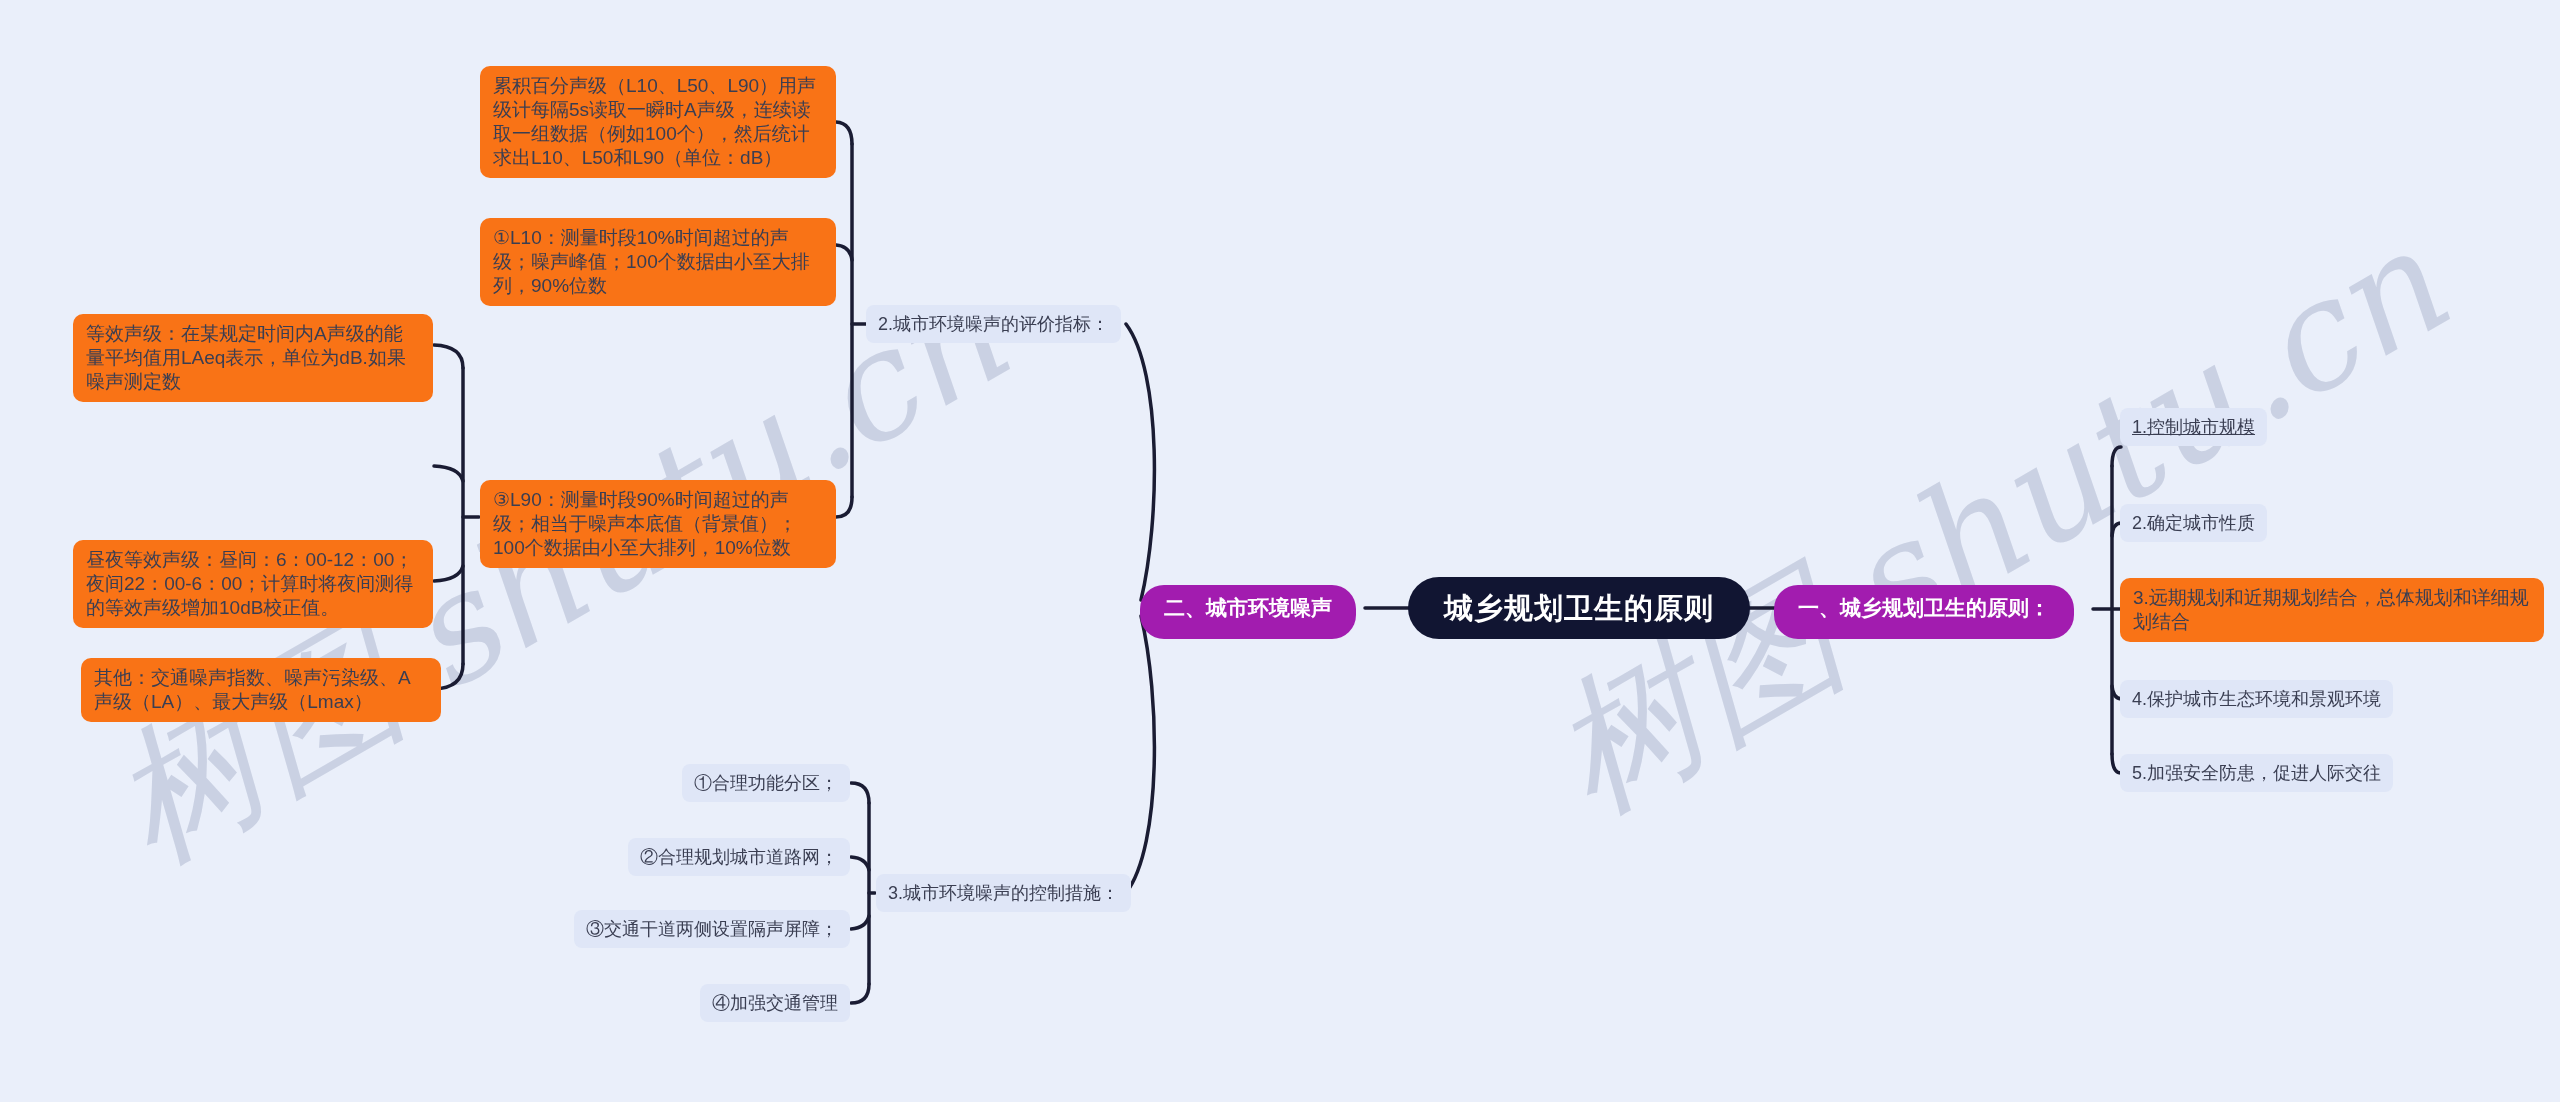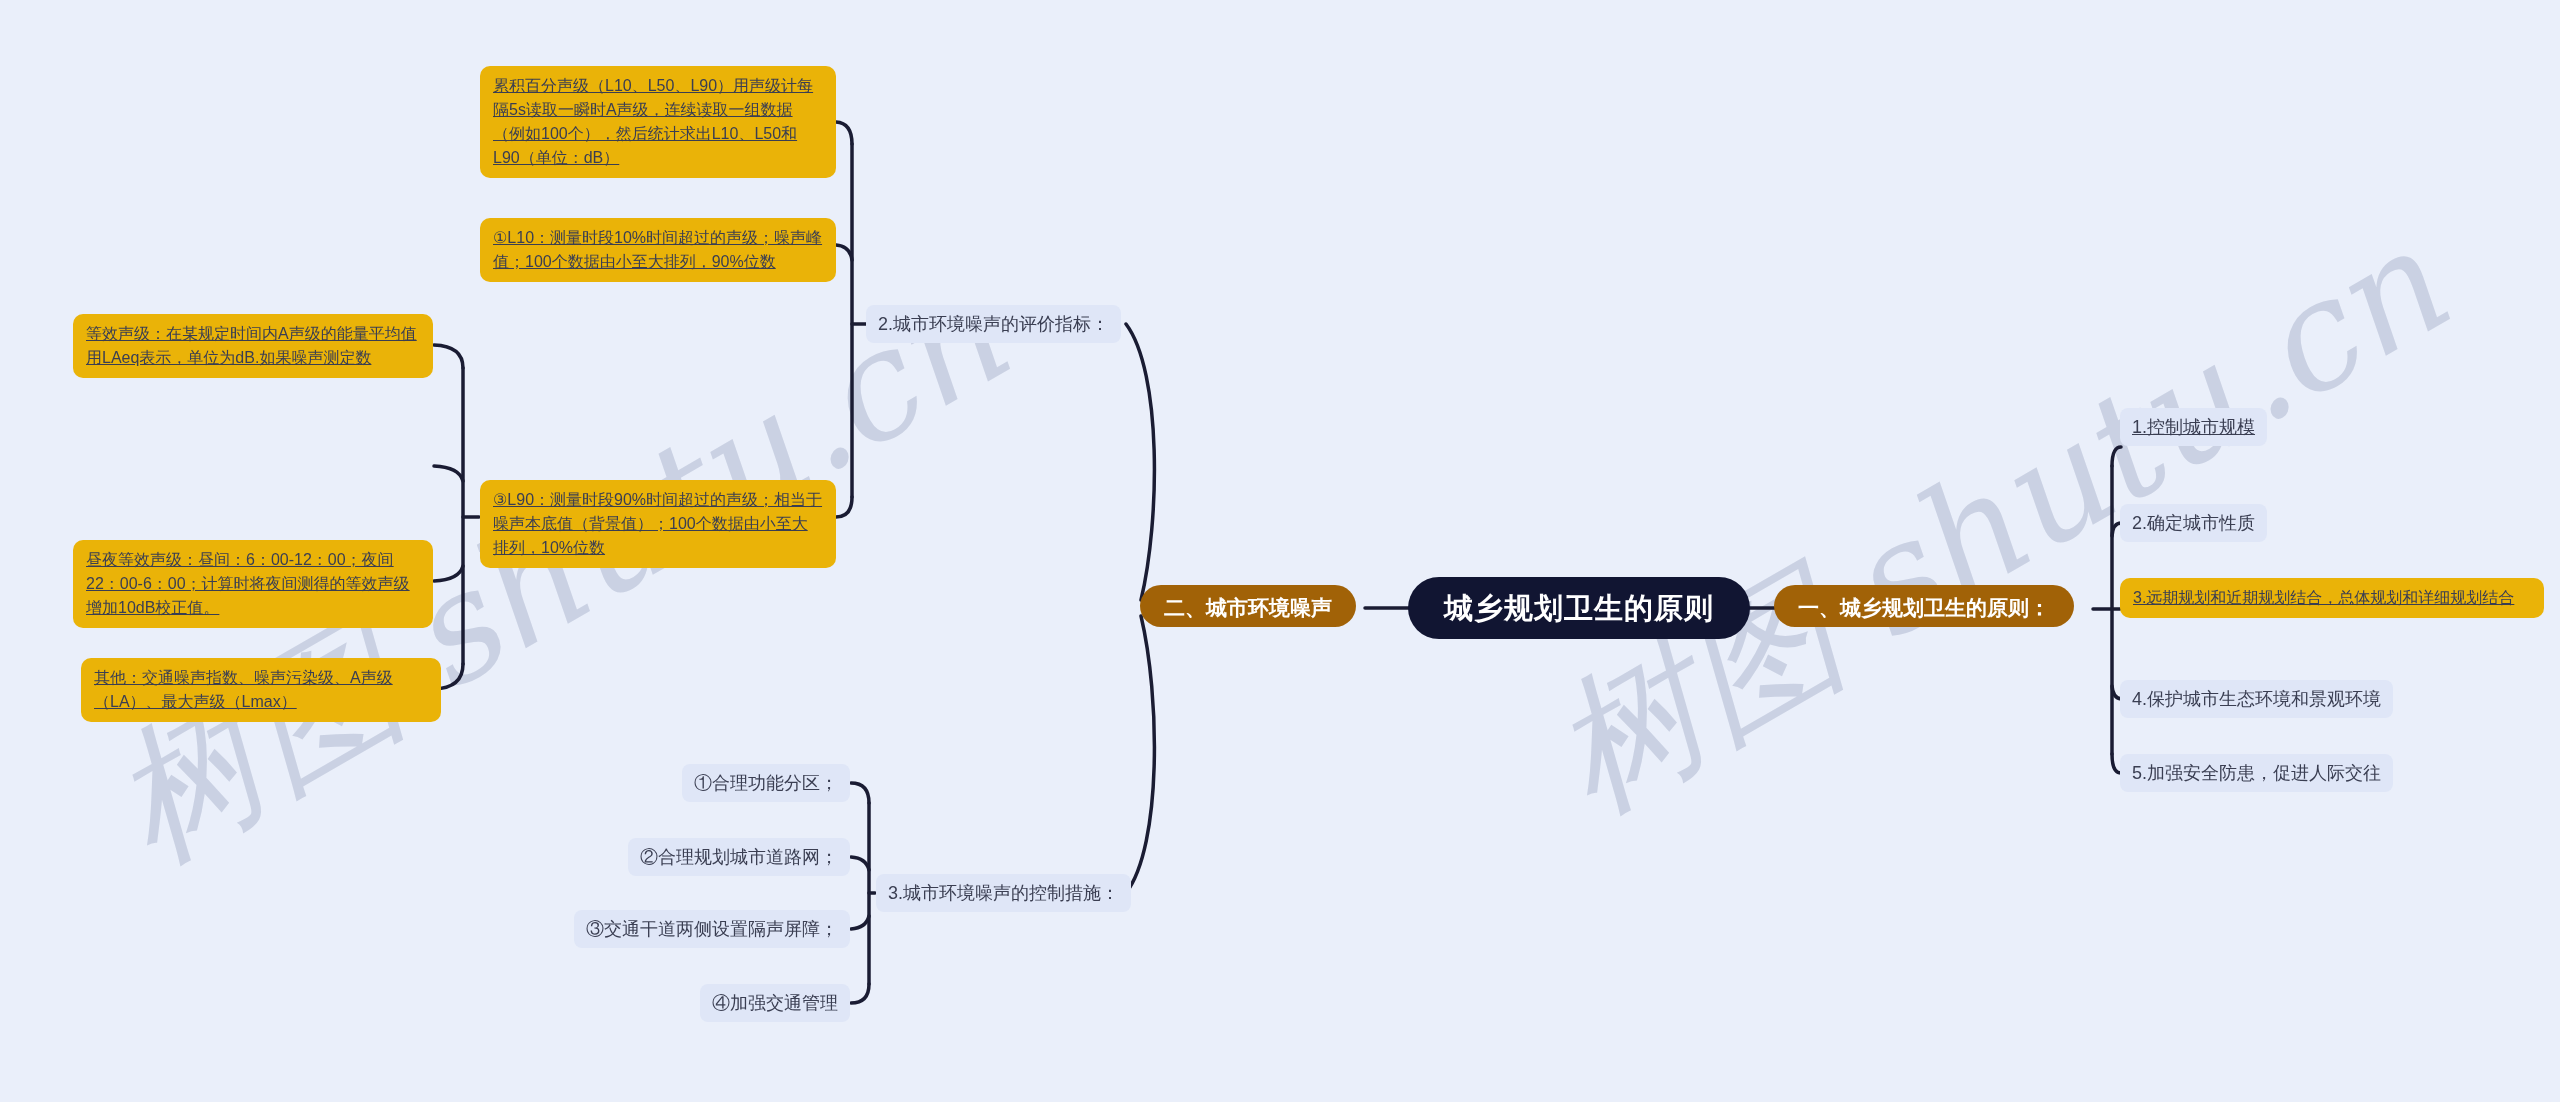--- a/index.html
+++ b/index.html
@@ -11,33 +11,33 @@
   .wm{
     position:absolute; z-index:1;
     font-family:"DejaVu Serif", serif; font-style:italic;
     font-size:150px; color:#a9b2cb; opacity:.48;
     white-space:nowrap; pointer-events:none; user-select:none;
   }
   #connectors{position:absolute; left:0; top:0; z-index:2;}
   #connectors path{stroke:#1a1c33; stroke-width:3.5; fill:none; stroke-linecap:round;}
   .box{
     position:absolute; z-index:3; box-sizing:border-box;
-    background:#eab308; border-radius:10px;
-    padding:8px 13px; font-size:16px; line-height:24px; color:#3a3e52;text-decoration:underline;
+    background:#f97316; border-radius:10px;
+    padding:8px 13px; font-size:19px; line-height:24px; color:#3a3e52;
   }
   .label-box{
     position:absolute; z-index:3; box-sizing:border-box;
     background:#dfe6f7; border-radius:8px;
     padding:7px 12px; font-size:18px; line-height:24px; color:#3a3e52;
     white-space:nowrap;
   }
   .pill{
     position:absolute; z-index:4;
-    background:#a16207; color:#ffffff;
-    border-radius:24px; height:42px; line-height:46px; padding:0 24px;
+    background:#a21caf; color:#ffffff;
+    border-radius:24px; height:54px; line-height:46px; padding:0 24px;
     font-size:21px; font-weight:bold; white-space:nowrap; text-align:center;
   }
   .root-node{
     position:absolute; z-index:4;
     background:#111532; color:#ffffff;
     border-radius:31px; height:62px; line-height:62px; padding:0 36px;
     font-size:29px; font-weight:bold; white-space:nowrap; text-align:center;
     letter-spacing:1px;
   }
 </style>

